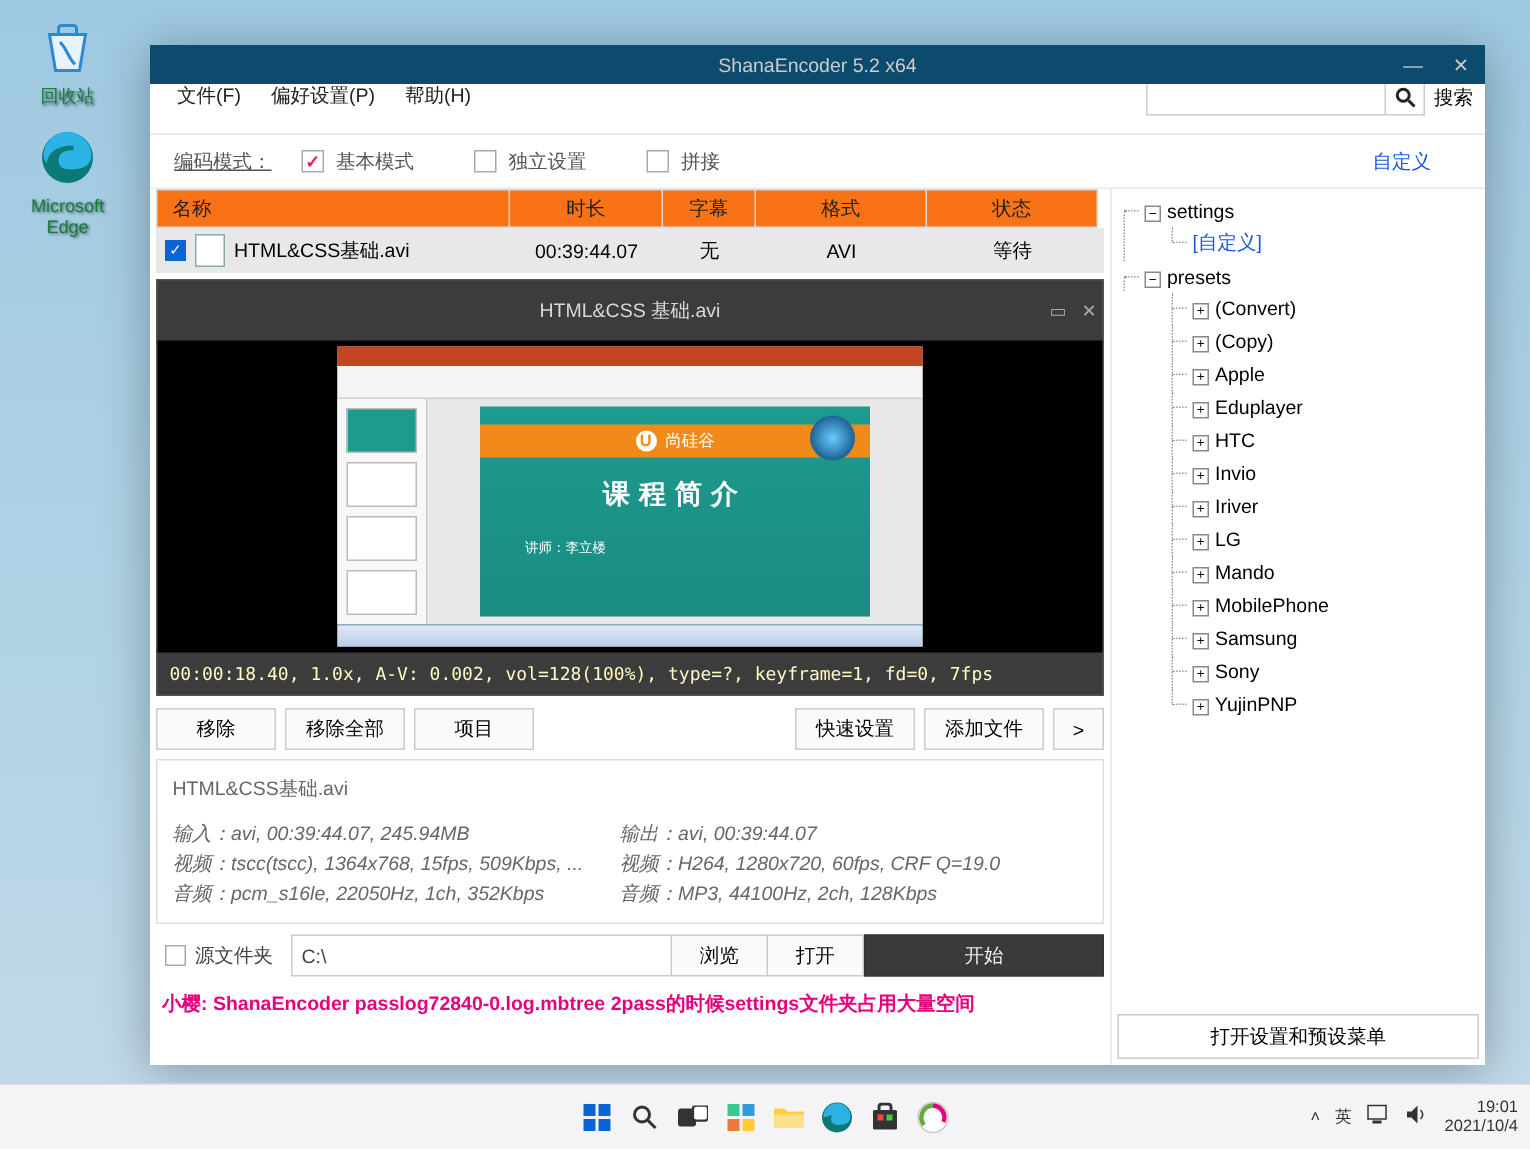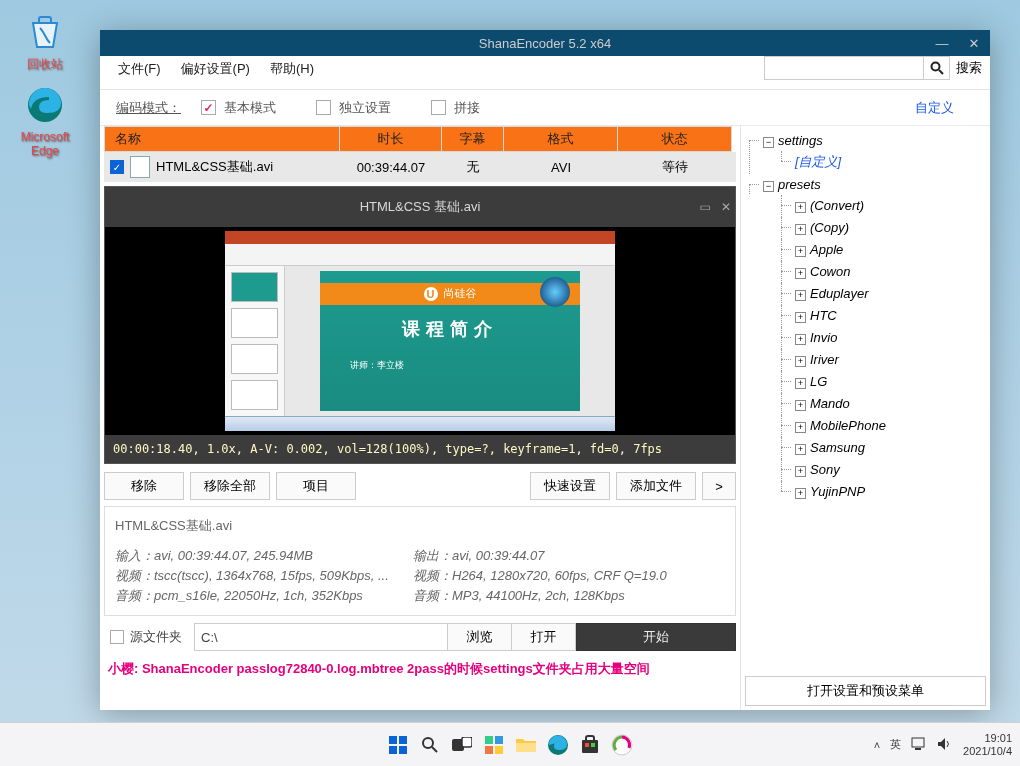--- a/index.html
+++ b/index.html
@@ -1,34 +1,34 @@
 <!DOCTYPE html>
 <html><head>
 <meta charset="utf-8">
 <style>
 * { box-sizing: border-box; margin: 0; padding: 0; font-family: "Microsoft YaHei", "Segoe UI", sans-serif; }
 body { width: 1020px; height: 766px; background: linear-gradient(180deg,#9ec9e0 0%,#c2daea 100%); position: relative; overflow: hidden; }
 
 
-.desktop-icon { position:absolute; width:70px; text-align:center; color:#ef4444; font-size:12px; text-shadow:1px 1px 2px rgba(0,0,0,0.6); }
+.desktop-icon { position:absolute; width:70px; text-align:center; color:#15803d; font-size:12px; text-shadow:1px 1px 2px rgba(0,0,0,0.6); }
 .desktop-icon .ico { width:42px; height:42px; margin:0 auto 4px; border-radius:4px; display:flex; align-items:center; justify-content:center; }
 
 
 .taskbar { position:absolute; bottom:0; left:0; width:100%; height:44px; background:#f4f4f6; border-top:1px solid #d0d0d0; display:flex; align-items:center; }
 .taskbar .center { position:absolute; left:50%; transform:translateX(-50%); display:flex; align-items:center; gap:6px; }
 .taskbar .center .tbi { width:26px; height:26px; display:flex; align-items:center; justify-content:center; border-radius:4px; }
 .taskbar .tray { position:absolute; right:8px; display:flex; align-items:center; gap:10px; font-size:11px; color:#333; }
 
 
 .app { position:absolute; left:100px; top:30px; width:890px; height:680px; background:#fff; box-shadow:0 4px 30px rgba(0,0,0,.3); display:flex; flex-direction:column; }
 .titlebar { height:26px; background:#0c4a6e; color:#ccc; display:flex; align-items:center; justify-content:center; position:relative; font-size:13px; }
 .titlebar .controls { position:absolute; right:0; top:0; display:flex; }
 .titlebar .ctl { width:32px; height:26px; display:flex; align-items:center; justify-content:center; color:#ccc; font-size:13px; }
 
-.menubar { height:34px; display:flex; align-items:flex-start; border-bottom:1px solid #e4e4e4; padding:0 8px; }
+.menubar { height:34px; display:flex; align-items:flex-end; border-bottom:1px solid #e4e4e4; padding:12px 8px; }
 .menu-item { padding:4px 10px; font-size:13px; color:#222; }
 .searchbox { margin-left:auto; display:flex; align-items:center; }
 .searchbox input { width:160px; height:24px; border:1px solid #ccc; font-size:12px; padding:0 4px; }
 .search-btn { border:1px solid #ccc; border-left:0; height:24px; width:26px; display:flex; align-items:center; justify-content:center; }
 .search-label { margin-left:6px; font-size:13px; }
 
 .option-row { height:36px; display:flex; align-items:center; padding:0 16px; font-size:13px; color:#555; border-bottom:1px solid #e9e9e9; }
 .option-row .lbl { margin-right:20px;text-decoration:underline; }
 .check { display:inline-flex; align-items:center; margin-right:40px; }
 .check .box { width:15px; height:15px; border:1px solid #aaa; margin-right:8px; display:inline-flex; align-items:center; justify-content:center; color:#e91e63; font-size:12px; font-weight:bold; }
@@ -92,21 +92,21 @@
 .path-row .ck .box { width:14px; height:14px; border:1px solid #aaa; }
 .path-row input { flex:1; height:28px; border:1px solid #ccc; font-size:13px; padding:0 6px; color:#444; }
 .path-row .btn2 { width:64px; border-left:0; }
 .path-row .start { background:#3a3a3a; color:#eee; width:160px; border:1px solid #333; }
 
 .pinkmsg { color:#e6007e; font-size:13px; font-weight:bold; padding:4px 8px 6px; }
 
 
 .tree { padding:4px 2px; overflow:auto; flex:1; }
 .tree ul { list-style:none; padding-left:18px; }
-.tree > ul { padding-left:6px;font-style:italic; }
+.tree > ul { padding-left:6px; }
 .tree li { position:relative; padding:1px 0 1px 14px; line-height:20px; }
 .tree li::before { content:""; position:absolute; left:0; top:10px; width:10px; border-top:1px dotted #999; }
 .tree li::after { content:""; position:absolute; left:0; top:0; bottom:0; border-left:1px dotted #999; }
 .tree > ul > li::after { top:10px; }
 .tree li:last-child::after { height:10px; }
 .exp { display:inline-block; width:11px; height:11px; border:1px solid #888; font-size:9px; line-height:9px; text-align:center; margin-right:4px; background:#fff; position:relative; z-index:1; }
 .lnk { color:#1a57e6; }
 .open-preset { height:30px; border:1px solid #ccc; margin:4px; font-size:13px; display:flex; align-items:center; justify-content:center; }
 </style>
 </head>
@@ -279,21 +279,20 @@
           <li><span class="exp">−</span><span>settings</span>
             <ul>
                 <li><span class="lnk">[自定义]</span></li>
               </ul>
           </li>
           <li><span class="exp">−</span><span>presets</span>
             <ul id="preset-list">
                 <li><span class="exp">+</span>(Convert)</li>
                 <li><span class="exp">+</span>(Copy)</li>
                 <li><span class="exp">+</span>Apple</li>
-                <li><span class="exp">+</span>Cowon</li>
                 <li><span class="exp">+</span>Eduplayer</li>
                 <li><span class="exp">+</span>HTC</li>
                 <li><span class="exp">+</span>Invio</li>
                 <li><span class="exp">+</span>Iriver</li>
                 <li><span class="exp">+</span>LG</li>
                 <li><span class="exp">+</span>Mando</li>
                 <li><span class="exp">+</span>MobilePhone</li>
                 <li><span class="exp">+</span>Samsung</li>
                 <li><span class="exp">+</span>Sony</li>
                 <li><span class="exp">+</span>YujinPNP</li>

